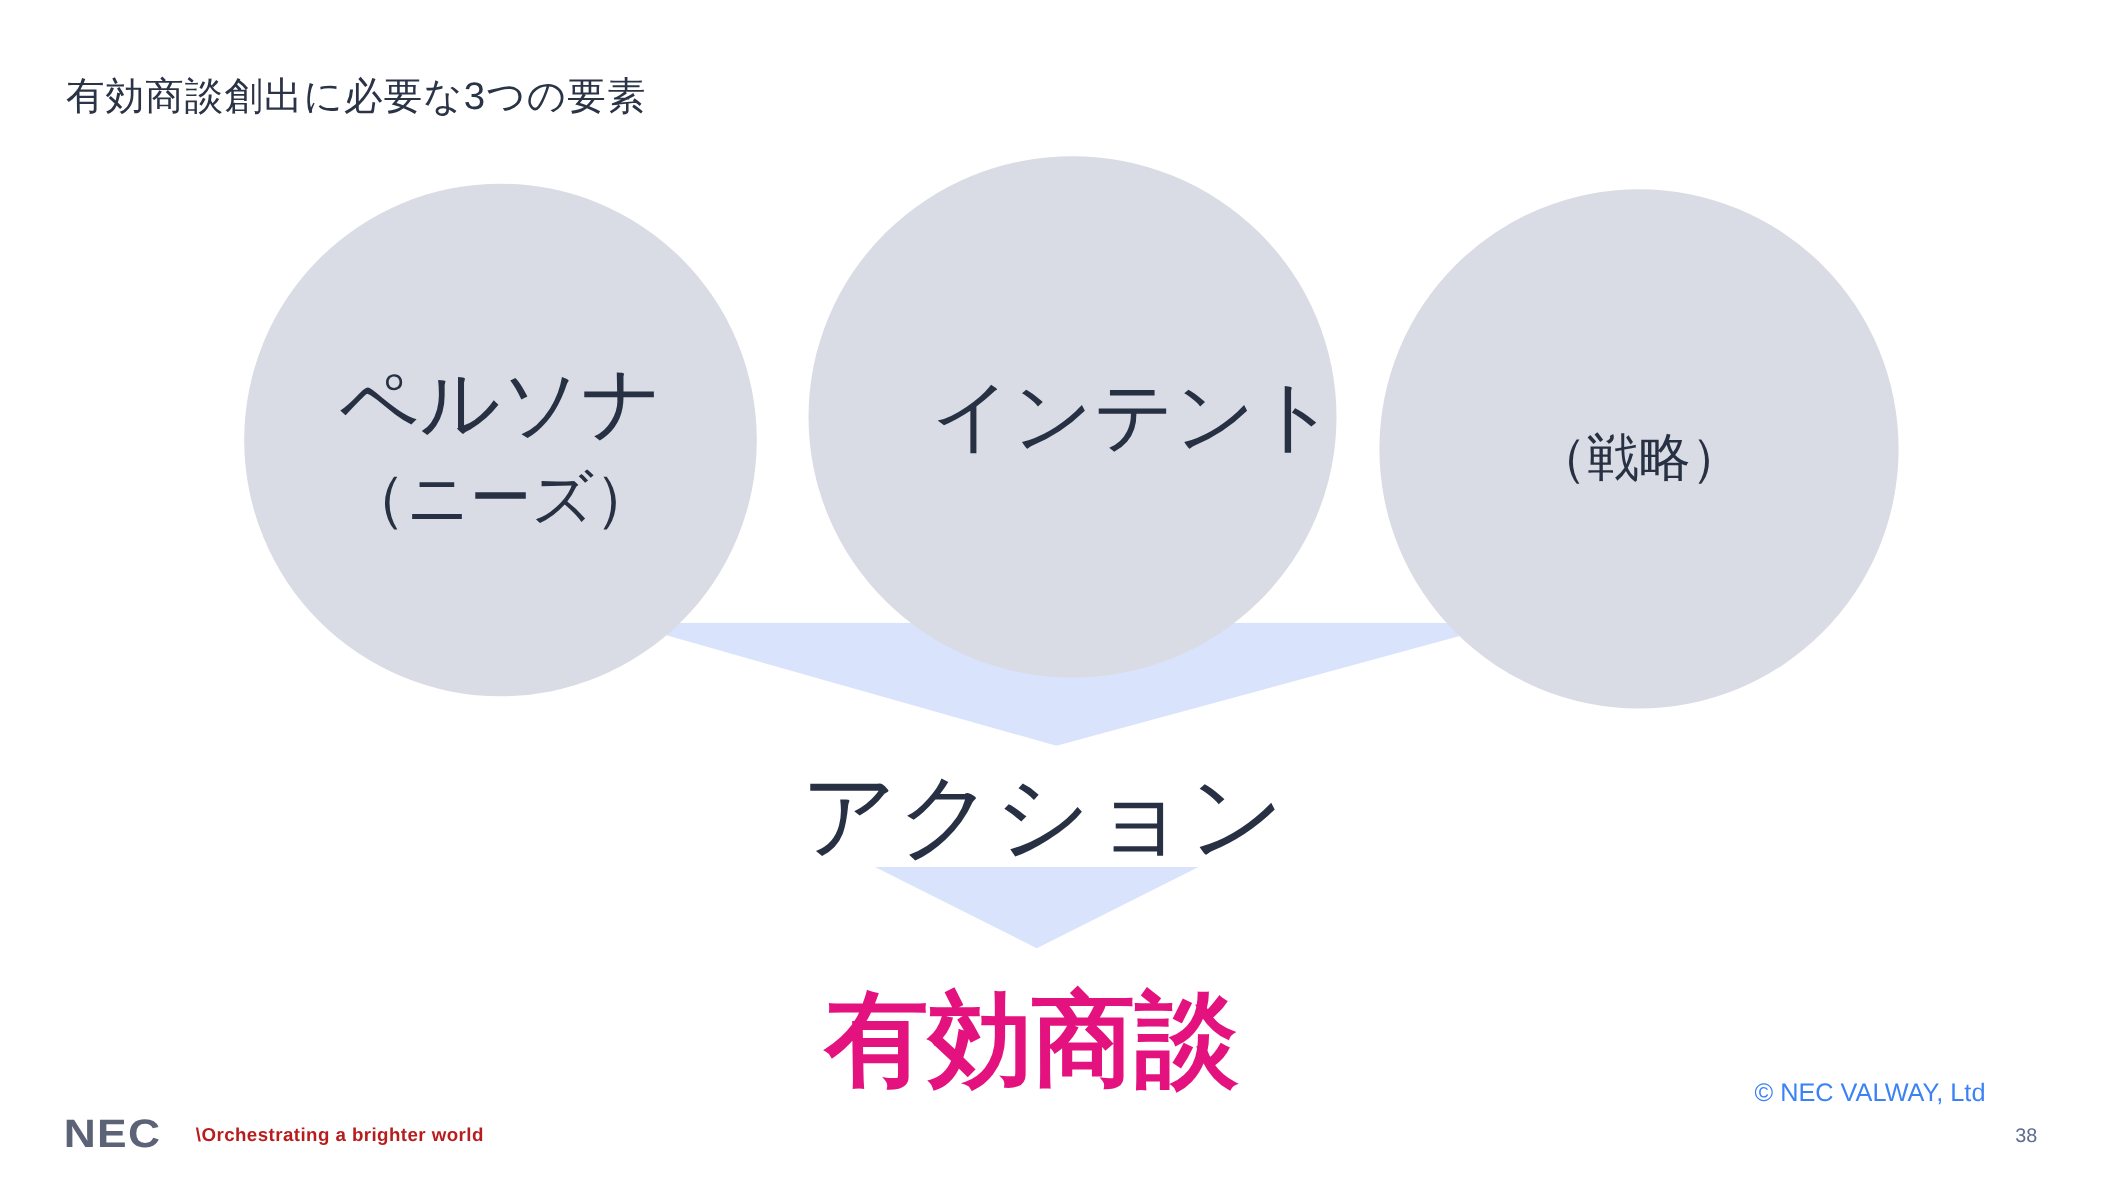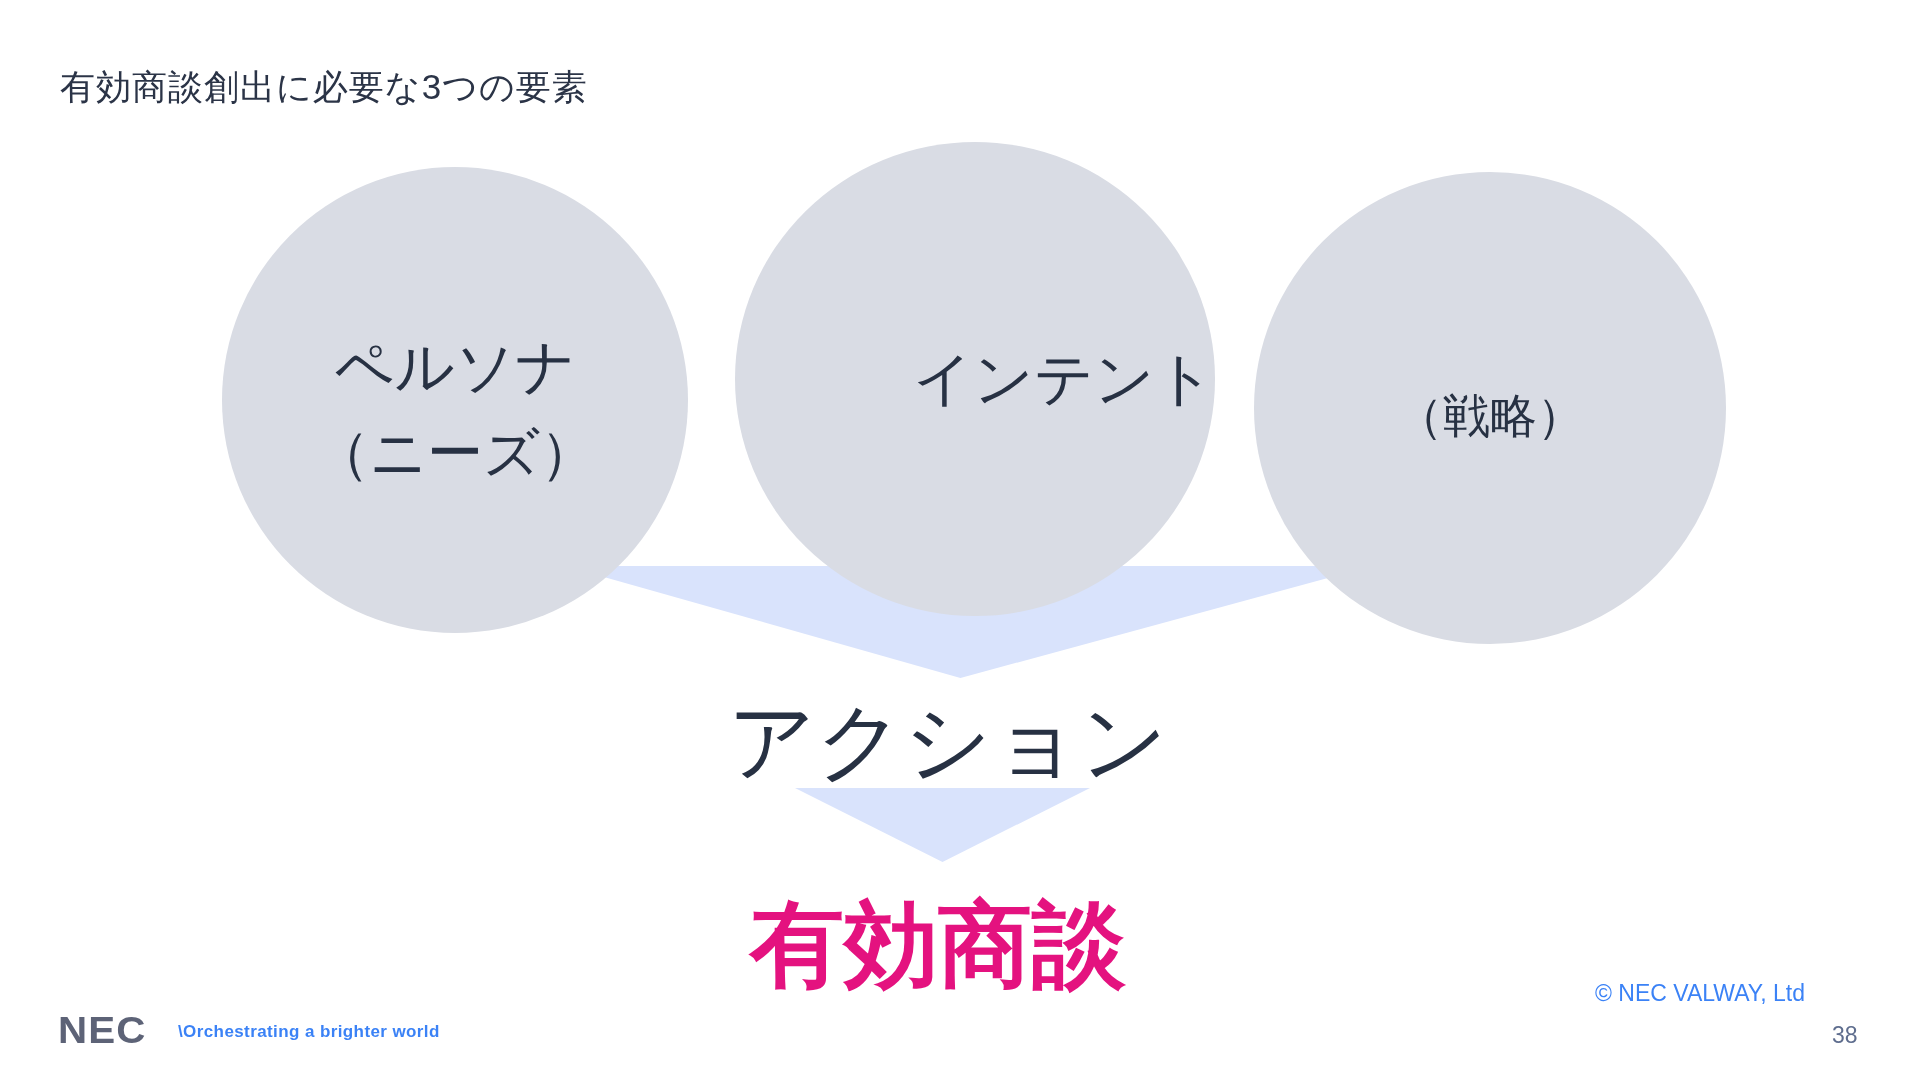--- a/index.html
+++ b/index.html
@@ -57,21 +57,21 @@
     z-index: 2;
     display: flex;
     flex-direction: column;
     align-items: center;
     justify-content: center;
     text-align: center;
     color: #273143;
   }
   .circle .main-line {
     display: block;
-    font-size: 59px;
+    font-size: 72px;
     line-height: 105px;
     font-weight: 500;
     letter-spacing: 0px;
     white-space: nowrap;
   }
   .circle .sub-line {
     display: block;
     font-size: 56px;
     line-height: 66px;
     font-weight: 500;
@@ -123,37 +123,37 @@
     transform: scaleX(1.12);
     transform-origin: left center;
   }
   .nec-tagline {
     position: absolute;
     left: 178px;
     top: 1022px;
     font-size: 17px;
     font-weight: 600;
     letter-spacing: 0.4px;
-    color: #3b82f6;
+    color: #b91c1c;
     white-space: nowrap;
   }
   .footer-copyright {
     position: absolute;
     left: 1595px;
     top: 980px;
     font-size: 23px;
     font-weight: 400;
     color: #3b82f6;
     white-space: nowrap;
   }
   .footer-page {
     position: absolute;
     left: 1832px;
     top: 1022px;
-    font-size: 23px;
+    font-size: 18px;
     font-weight: 400;
     color: #5e6d8e;
   }
 </style>
 </head>
 <body>
 
 <div id="slide">
 
   <div class="slide-title">有効商談創出に必要な3つの要素</div>

